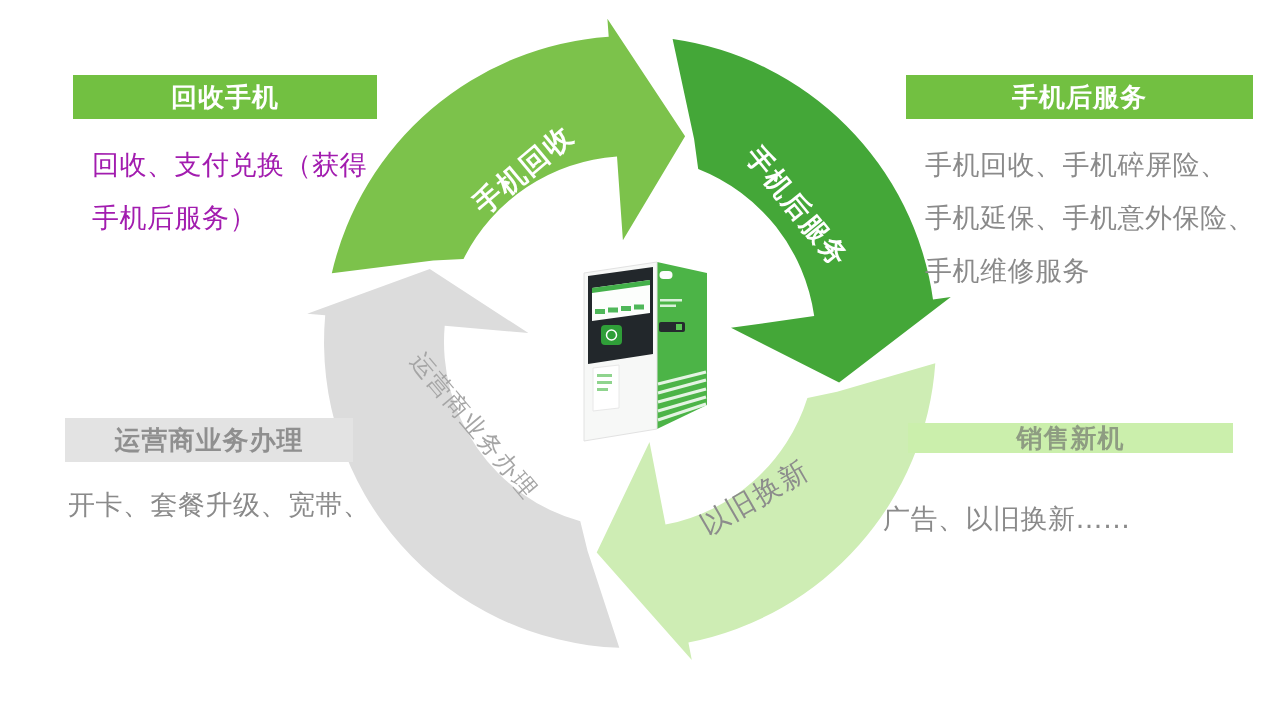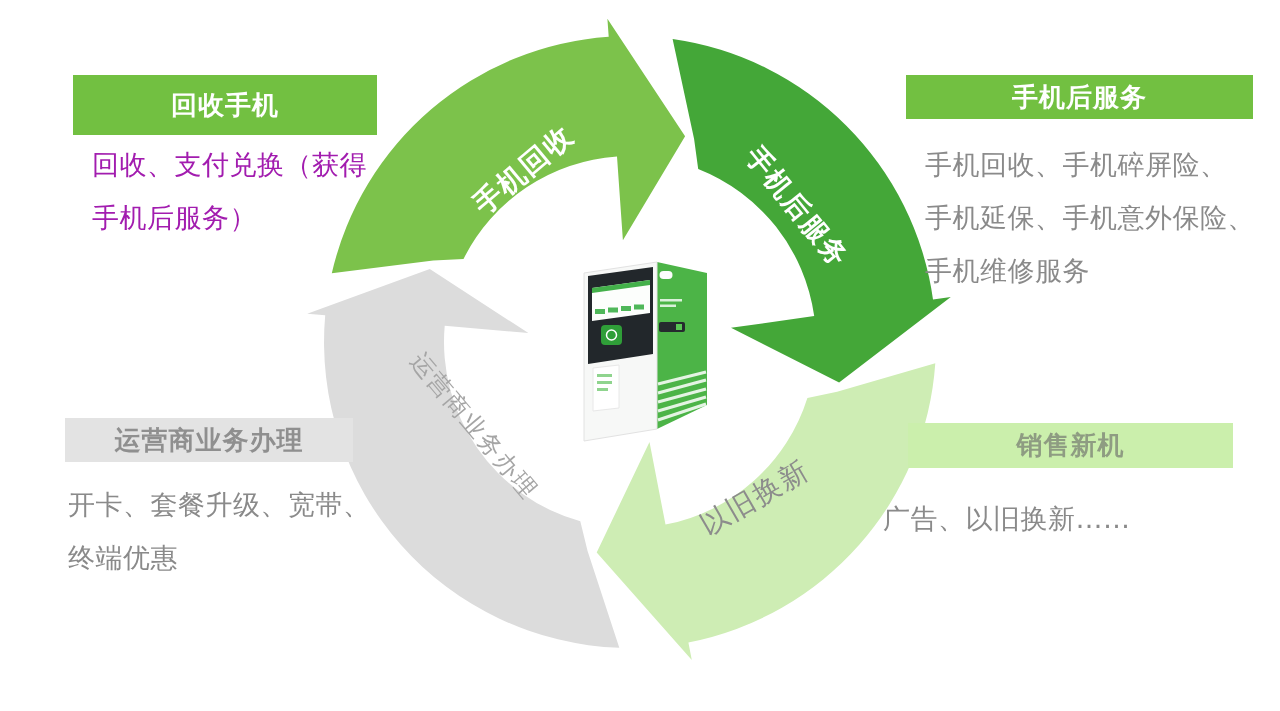--- a/index.html
+++ b/index.html
@@ -8,27 +8,27 @@
     font-family:"DejaVu Sans","Liberation Sans",sans-serif;
   }
   .layer{position:absolute;left:0;top:0;}
   
   .panel-header{
     position:absolute;display:flex;align-items:center;justify-content:center;
     font-weight:bold;font-size:26px;letter-spacing:1px;
   }
   .panel-body{position:absolute;font-size:27px;letter-spacing:0.5px;}
   .panel-body .ln{line-height:53px;white-space:nowrap;}
-  #p1-header{left:73px;top:75px;width:304px;height:60px;}
+  #p1-header{left:73px;top:75px;width:304px;height:44px;}
   #p1-body{left:92px;top:138px;}
   #p2-header{left:906px;top:75px;width:347px;height:44px;}
   #p2-body{left:925px;top:138px;}
   #p3-header{left:65px;top:418px;width:288px;height:44px;}
   #p3-body{left:68px;top:478px;}
-  #p4-header{left:908px;top:423px;width:325px;height:45px;}
+  #p4-header{left:908px;top:423px;width:325px;height:30px;}
   #p4-body{left:883px;top:492px;}
   
   .arrow-label{
     position:absolute;white-space:nowrap;font-weight:bold;letter-spacing:2px;
     transform-origin:center center;
   }
   #al-recycle{left:524px;top:170px;font-size:28px;transform:translate(-50%,-50%) rotate(-40deg);}
   #al-after-service{left:797px;top:207px;font-size:27px;transform:translate(-50%,-50%) rotate(51deg);}
   #al-trade-in{left:755px;top:498px;font-size:28px;font-weight:normal;transform:translate(-50%,-50%) rotate(-30deg);}
   #al-carrier{left:474px;top:426px;font-size:24px;font-weight:normal;transform:translate(-50%,-50%) rotate(50deg);}
@@ -87,21 +87,20 @@
   <div class="panel-header" id="p2-header" style="background-color: rgb(114, 192, 65); color: rgb(255, 255, 255);">手机后服务</div>
   <div class="panel-body" id="p2-body" style="color: rgb(138, 138, 138);">
     <div class="ln">手机回收、手机碎屏险、</div>
     <div class="ln">手机延保、手机意外保险、</div>
     <div class="ln">手机维修服务</div>
   </div>
 
   <div class="panel-header" id="p3-header" style="background-color: rgb(227, 227, 227); color: rgb(143, 143, 143);">运营商业务办理</div>
   <div class="panel-body" id="p3-body" style="color: rgb(138, 138, 138);">
     <div class="ln">开卡、套餐升级、宽带、</div>
-    <div class="ln">终端优惠</div>
   </div>
 
   <div class="panel-header" id="p4-header" style="background-color: rgb(203, 239, 172); color: rgb(142, 156, 130);">销售新机</div>
   <div class="panel-body" id="p4-body" style="color: rgb(138, 138, 138);">
     <div class="ln">广告、以旧换新……</div>
   </div>
 
 </div>
 
 </body></html>

